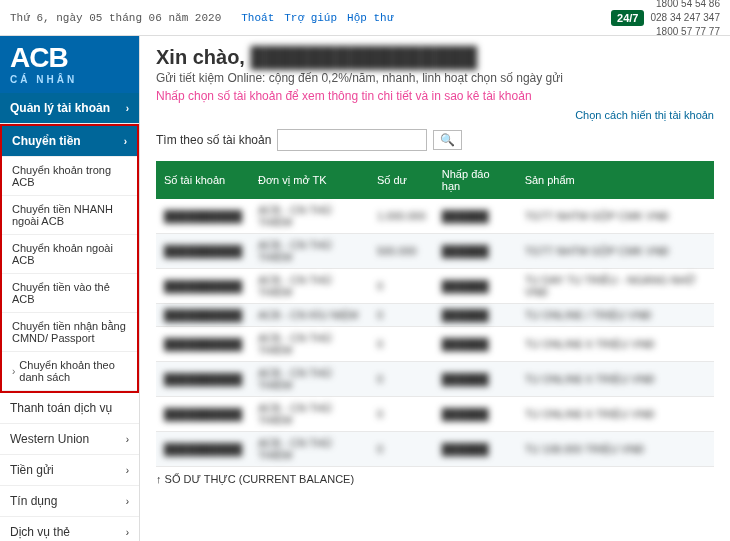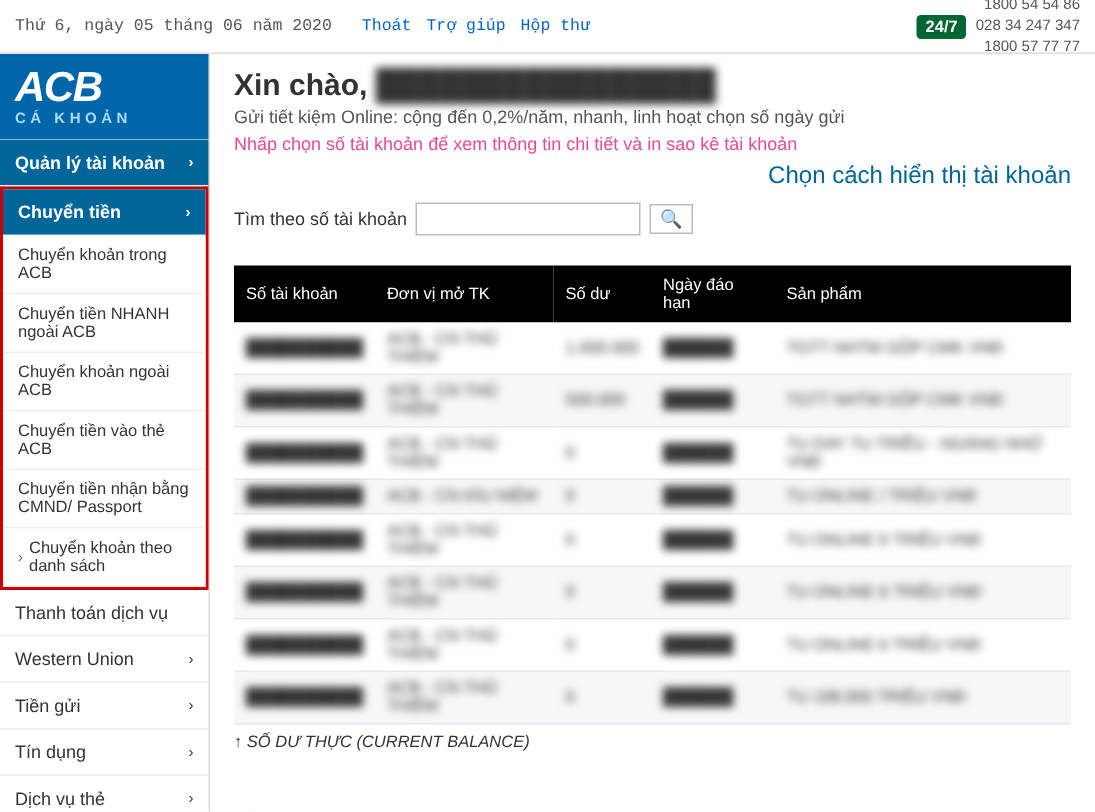--- a/index.html
+++ b/index.html
@@ -46,21 +46,20 @@
       background: #0066aa;
       padding: 8px 10px;
       display: flex;
       flex-direction: column;
       align-items: flex-start;
     }
     .logo-acb {
       color: white;
       font-size: 28px;
       font-weight: 900;
-      font-style: italic;
       line-height: 1;
       letter-spacing: -1px;
     }
     .logo-sub {
       color: #aaddff;
       font-size: 10px;
       font-weight: bold;
       letter-spacing: 3px;
       margin-top: 2px;
     }
@@ -129,31 +128,31 @@
       color: #555;
       margin-bottom: 4px;
     }
     .instruction-text {
       font-size: 12px;
       color: #ec4899;
       margin-bottom: 6px;
     }
     .link-right {
       text-align: right;
-      font-size: 16px;
+      font-size: 11px;
       color: #006699;
       cursor: pointer;
       margin-bottom: 8px;
     }
 
     .search-row {
       display: flex;
       align-items: center;
       gap: 6px;
-      margin-bottom: 20px;
+      margin-bottom: 10px;
     }
     .search-label { font-size: 12px; color: #333; }
     .search-input {
       border: 1px solid #bbb;
       padding: 3px 6px;
       font-size: 12px;
       width: 150px;
     }
     .search-btn {
       background: none;
@@ -163,21 +162,21 @@
       font-size: 12px;
     }
 
     
     .account-table {
       width: 100%;
       border-collapse: collapse;
       font-size: 11px;
     }
     .account-table thead tr {
-      background: #000000;
+      background: #15803d;
       color: white;
     }
     .account-table th {
       padding: 7px 8px;
       text-align: left;
       font-weight: normal;
     }
     .account-table tbody tr:nth-child(even) { background: #f5f8fa; }
     .account-table tbody tr:nth-child(odd) { background: white; }
     .account-table td {
@@ -186,21 +185,20 @@
       border-bottom: 1px solid #e8e8e8;
     }
     .blurred {
       filter: blur(3px);
       user-select: none;
     }
     .total-row {
       font-size: 11px;
       color: #333;
       margin-top: 6px;
-      font-style: italic;
     }
   </style>
 </head>
 <body>
 
 <div class="header">
   <div class="header-left">
     <span class="header-date">Thứ 6, ngày 05 tháng 06 năm 2020</span>
     <div class="header-links">
       <span>Thoát</span>
@@ -212,21 +210,21 @@
     <span class="badge-247">24/7</span>
     <span class="phone-numbers">1800 54 54 86<br>028 34 247 347<br>1800 57 77 77</span>
   </div>
 </div>
 
 <div class="layout">
 
   <div class="sidebar">
     <div class="logo-area">
       <span class="logo-acb">ACB</span>
-      <span class="logo-sub">CÁ KHOẢN</span>
+      <span class="logo-sub">CÁ NHÂN</span>
     </div>
 
     <div class="sidebar-menu">
 
       <div class="sidebar-item active-parent">
         <span>Quản lý tài khoản</span>
         <span class="chevron">›</span>
       </div>
 
       <div class="submenu-container">
@@ -299,21 +297,21 @@
       <input class="search-input" type="text" style="">
       <button class="search-btn">🔍</button>
     </div>
 
     <table class="account-table">
       <thead>
         <tr>
           <th>Số tài khoản</th>
           <th>Đơn vị mở TK</th>
           <th>Số dư</th>
-          <th>Ngày đáo hạn</th>
+          <th>Nhấp đáo hạn</th>
           <th>Sản phẩm</th>
         </tr>
       </thead>
       <tbody id="table-body">
       <tr>
             <td><span class="blurred">██████████</span></td>
             <td><span class="blurred">ACB - CN THỦ THIÊM</span></td>
             <td><span class="blurred">1.000.000</span></td>
             <td><span class="blurred">██████</span></td>
             <td><span class="blurred">TGTT NHTM GỘP CMK VNĐ</span></td>

